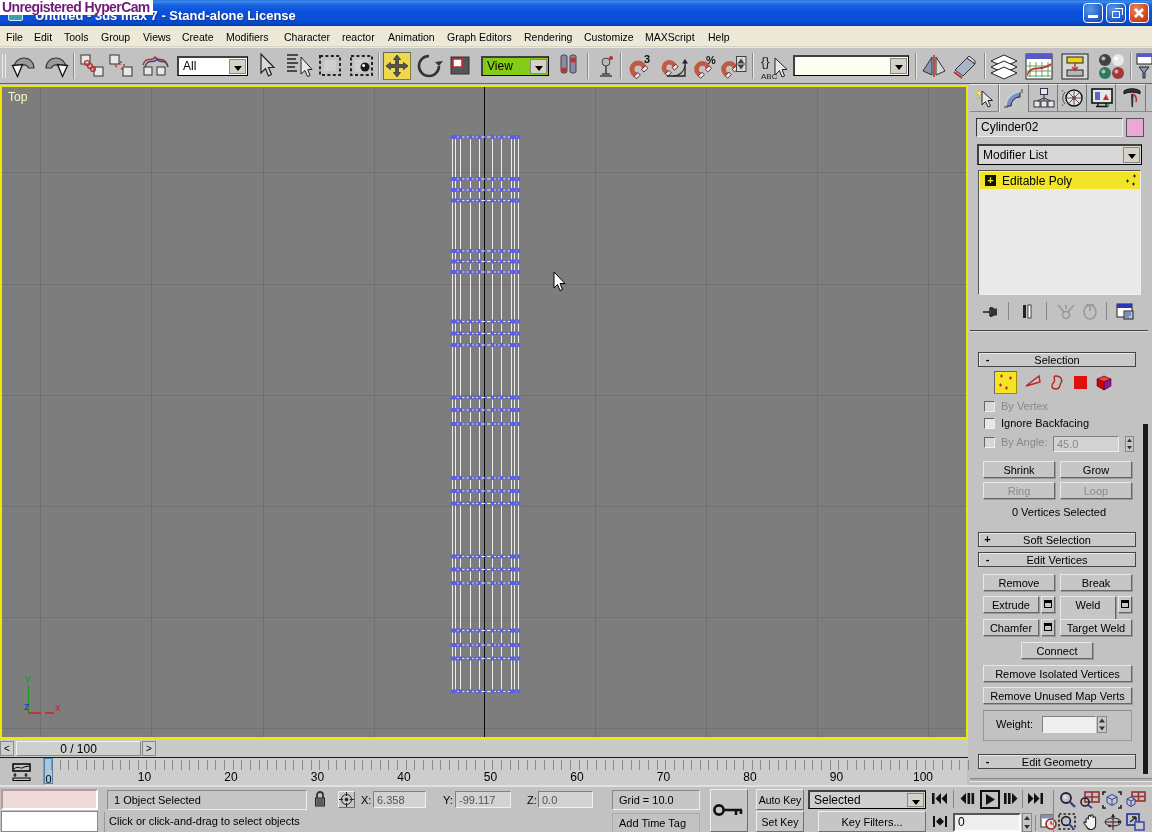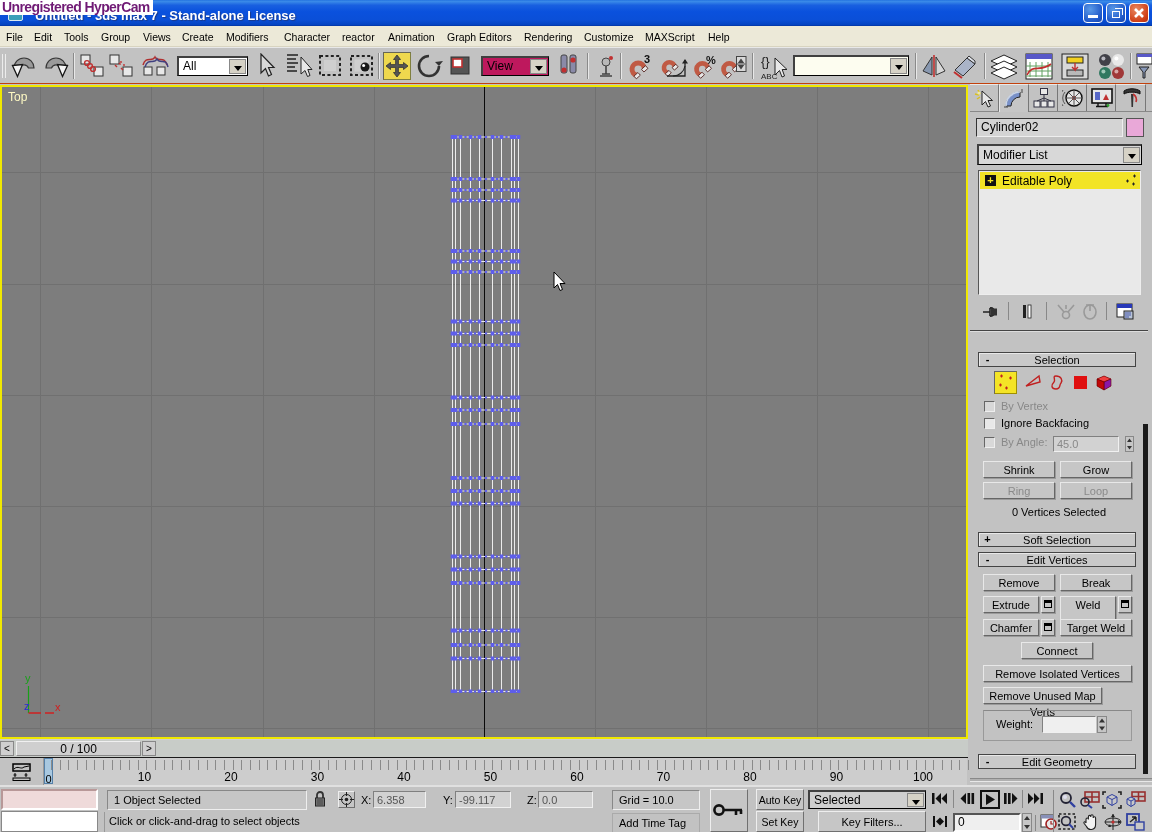--- a/index.html
+++ b/index.html
@@ -570,21 +570,21 @@
       <path d="M12,1 L15.5,5.5 L13.4,5.5 L13.4,10.6 L18.5,10.6 L18.5,8.5 L23,12 L18.5,15.5 L18.5,13.4 L13.4,13.4 L13.4,18.5 L15.5,18.5 L12,23 L8.5,18.5 L10.6,18.5 L10.6,13.4 L5.5,13.4 L5.5,15.5 L1,12 L5.5,8.5 L5.5,10.6 L10.6,10.6 L10.6,5.5 L8.5,5.5 Z" fill="#555" stroke="#333" stroke-width="0.8"></path>
     </svg>
     <svg class="abs" style="left:416px;top:5px" width="27" height="26" viewBox="0 0 27 26">
       <path d="M13,3 a10,10 0 1 0 10,10" fill="none" stroke="#333" stroke-width="2.6"></path>
       <path d="M23,13 l-4,-4 l8,-1 Z" fill="#333"></path>
     </svg>
     <svg class="abs" style="left:449px;top:7px" width="23" height="22" viewBox="0 0 23 22">
       <rect x="2" y="2" width="18" height="17" fill="#555" stroke="#333"></rect>
       <rect x="4" y="4" width="9" height="8" fill="#fff" stroke="#c03030" stroke-width="1.6"></rect>
     </svg>
-    <div class="combo" style="left:481px;top:8px;width:68px;height:20px;line-height:16px;padding-left:4px;background:#be185d">View<span class="arrowbtn"></span></div>
+    <div class="combo" style="left:481px;top:8px;width:68px;height:20px;line-height:16px;padding-left:4px;background:#84cc16">View<span class="arrowbtn"></span></div>
     <svg class="abs" style="left:556px;top:5px" width="25" height="27" viewBox="0 0 25 27">
       <rect x="5" y="2" width="6" height="18" rx="2" fill="#8a8aa8" stroke="#444"></rect>
       <rect x="14" y="2" width="6" height="18" rx="2" fill="#8a8aa8" stroke="#444"></rect>
       <circle cx="8" cy="17" r="2.6" fill="#c03030"></circle>
       <circle cx="17" cy="7" r="2.6" fill="#c03030"></circle>
     </svg>
     <div class="tbsep" style="left:587px"></div>
     <svg class="abs" style="left:594px;top:6px" width="24" height="25" viewBox="0 0 24 25">
       <circle cx="12" cy="8" r="4" fill="#b8b8b8" stroke="#444"></circle>
       <path d="M12,12 L12,20 M6,22 L18,22 M8,20 L16,20" stroke="#444" stroke-width="1.6"></path>
@@ -1085,21 +1085,21 @@
     <div class="pbtn" style="left:148px;top:512px;width:14px;height:17px">
         <span class="abs" style="left:2px;top:3px;width:8px;height:8px;border:1px solid #000;border-top:3px solid #000"></span>
       </div>
     <div class="pbtn" style="left:13px;top:535px;width:56px;height:17px;line-height:16px">Chamfer</div>
     <div class="pbtn" style="left:71px;top:535px;width:14px;height:17px">
         <span class="abs" style="left:2px;top:3px;width:8px;height:8px;border:1px solid #000;border-top:3px solid #000"></span>
       </div>
     <div class="pbtn" style="left:90px;top:535px;width:72px;height:17px;line-height:16px">Target Weld</div>
     <div class="pbtn" style="left:51px;top:558px;width:72px;height:17px;line-height:16px">Connect</div>
     <div class="pbtn" style="left:13px;top:581px;width:149px;height:17px;line-height:16px">Remove Isolated Vertices</div>
-    <div class="pbtn" style="left:13px;top:603px;width:119px;height:17px;line-height:16px">Remove Unused Map Verts</div>
+    <div class="pbtn" style="left:13px;top:603px;width:149px;height:17px;line-height:16px">Remove Unused Map Verts</div>
     <div class="abs" style="left:13px;top:626px;width:149px;height:31px;border:1px solid #999;border-top-color:#888"></div>
     <span class="cblab" style="left:26px;top:634px">Weight:</span>
     <div class="fld" style="left:72px;top:632px;width:54px;height:17px;background:#efefef"></div>
     <div id="spin2" class="abs" style="left:127px;top:632px;width:10px;height:17px;background:#c6c6c6;border:1px solid #888"><svg width="8" height="15" viewBox="0 0 8 15">
           <path d="M4,1.5 l-3,4 l6,0 Z M4,13.5 l-3,-4 l6,0 Z" fill="#333"></path>
         </svg></div>
 
     <div class="rollhead" style="top:670px"><span class="pm">-</span>Edit Geometry</div>
     <div class="abs" style="left:0px;top:694px;width:182px;height:4px;background:#b0b0b0;border-top:1px solid #888;border-bottom:1px solid #e8e8e8"></div>
 

